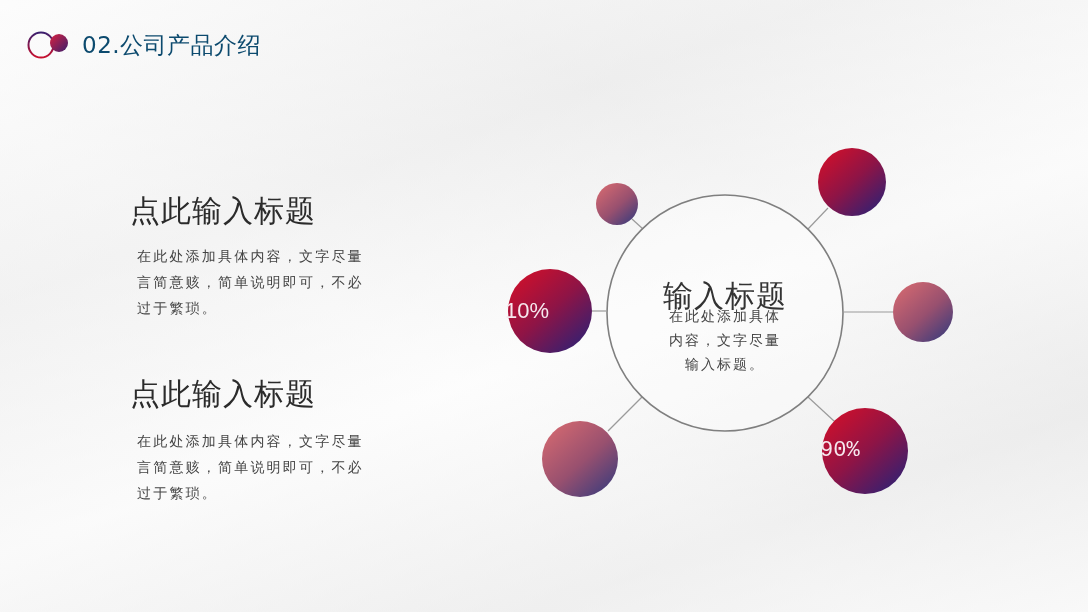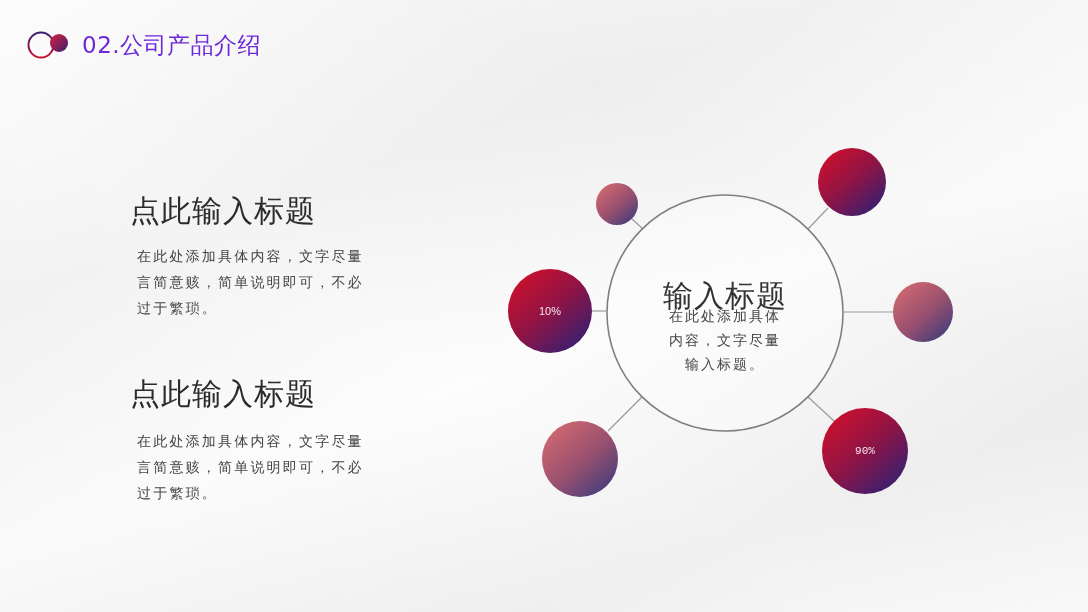--- a/index.html
+++ b/index.html
@@ -11,21 +11,21 @@
       background-image:
         linear-gradient(160deg, rgba(255,255,255,0.7) 0%, rgba(235,235,235,0.4) 30%, rgba(255,255,255,0.6) 55%, rgba(232,232,232,0.5) 80%, rgba(250,250,250,0.7) 100%),
         linear-gradient(30deg, rgba(240,240,240,0.6) 0%, rgba(255,255,255,0.5) 40%, rgba(236,236,236,0.5) 70%, rgba(252,252,252,0.6) 100%);
     }
     .abs { position: absolute; }
 
     
     .logo { left: 26px; top: 29px; width: 46px; height: 34px; }
     .header-title {
       left: 82px; top: 30px;
-      font-size: 23px; color: #6d28d9; letter-spacing: 0.5px;
+      font-size: 23px; color: #0c4a6e; letter-spacing: 0.5px;
       line-height: 30px;
     }
 
     
     .block-title {
       font-size: 30px; color: #2b2b2b; line-height: 40px; letter-spacing: 1px;
     }
     .block-body {
       font-size: 14px; color: #444444; line-height: 26px; letter-spacing: 2.2px;
       width: 272px;
@@ -36,23 +36,23 @@
     .diagram { left: 0; top: 0; width: 1088px; height: 612px; }
     .center-title {
       left: 625px; top: 276px; width: 200px; text-align: center;
       font-size: 30px; color: #333333; line-height: 40px; letter-spacing: 1px;
     }
     .center-body {
       left: 648px; top: 304px; width: 154px; text-align: center;
       font-size: 14px; color: #444444; line-height: 24px; letter-spacing: 2px;
     }
     .pct-label {
-      width: 90px; text-align: center;
+      width: 90px; text-align: left;
       font-family: "Liberation Sans", sans-serif;
-      font-size: 11px; color: #f6e8ee; line-height: 22px;
+      font-size: 22px; color: #f6e8ee; line-height: 22px;
     }
   </style>
 </head>
 <body>
 
 <div class="abs logo">
   <svg width="46" height="34" viewBox="0 0 46 34">
     <defs>
       <linearGradient id="ringGrad" x1="0" y1="0" x2="0" y2="1">
         <stop offset="0" stop-color="#3b1f6e"></stop>

